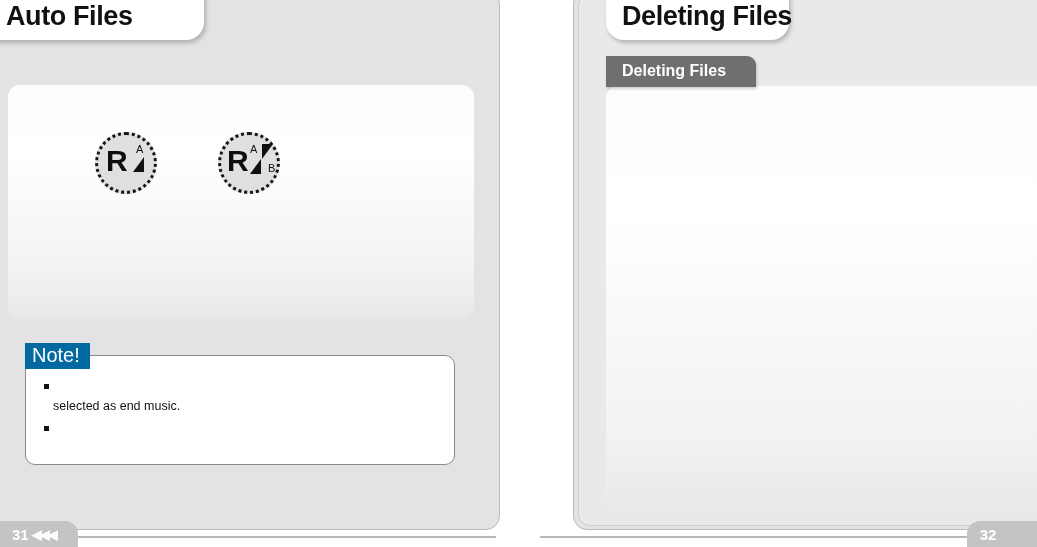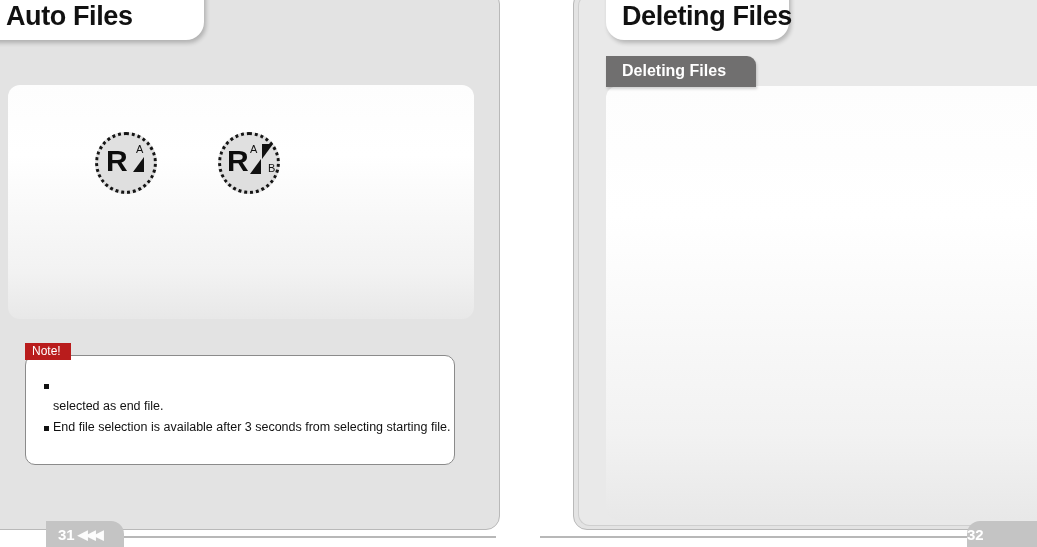--- a/index.html
+++ b/index.html
@@ -182,40 +182,39 @@
   }
 
   
   .note-box{
     position:absolute;
     border:1px solid #8b8b8b;
     border-radius:10px;
     background:#ffffff;
   }
   .note-tag{
-    position:absolute; background:#b91c1c; color:#ffffff;
-    font-size:12px; padding:1px 10px 2px 7px; top:-13px; left:-1px;
+    position:absolute; background:#0369a1; color:#ffffff;
+    font-size:20px; padding:1px 10px 2px 7px; top:-13px; left:-1px;
   }
   .note-line{
     position:absolute; font-size:12.5px; color:#111; line-height:17px;
   }
   .note-bullet{
     position:absolute; width:5px; height:5px; background:#111;
   }
 
   
   .pagenum{
     position:absolute; bottom:0; height:26px;
     background:#c4c4c4; display:flex; align-items:center;
     color:#ffffff; font-size:15px; font-weight:bold;
     z-index:10;
-    margin-left:46px;
   }
   .pagenum-left{ left:0; width:78px; border-radius:0 13px 0 0; padding-left:12px; gap:3px;}
-  .pagenum-right{ right:0; width:70px; border-radius:13px 0 0 0; justify-content:flex-start; padding-right:28px;}
+  .pagenum-right{ right:0; width:70px; border-radius:13px 0 0 0; justify-content:center; padding-right:28px;}
   .pn-chev{ color:#ffffff; font-size:13px; letter-spacing:-2px; opacity:0.95;}
   .foot-rule{
     position:absolute; bottom:9px; height:2px; background:#b8b8b8; z-index:2;
   }
 
   
   .menu-btn{
     position:absolute; width:48px; height:16px; border-radius:8px;
     border:1px solid #9a9a9a; background:#f4f4f4;
     display:flex;align-items:center;justify-content:center;
@@ -444,23 +443,22 @@
   </div>
   <div class="step-label" style="left:339px; top:244px;">Press</div>
   <div class="step-sub" style="left:307px; top:268px;">
     <div>button to disable auto</div>
     <div>repeat.</div>
   </div>
 
   <div class="note-box" style="left:25px; top:355px; width:430px; height:110px;">
     <div class="note-tag">Note!</div>
     <span class="note-bullet" style="left:18px; top:28px;"></span>
-    <div class="note-line" style="left:27px; top:42px;">selected as end file.</div>
+    <div class="note-line" style="left:27px; top:42px;">selected as end music.</div>
     <span class="note-bullet" style="left:18px; top:70px;"></span>
-    <div class="note-line" style="left:27px; top:63px;">End file selection is available after 3 seconds from selecting starting file.</div>
   </div>
 
   <div class="foot-rule" style="left:66px; width:430px;"></div>
 
   <div class="pagenum pagenum-left">
     <span>31</span>
     <span class="pn-chev">◀◀◀</span>
   </div>
 
   <div class="page page-right"></div>

